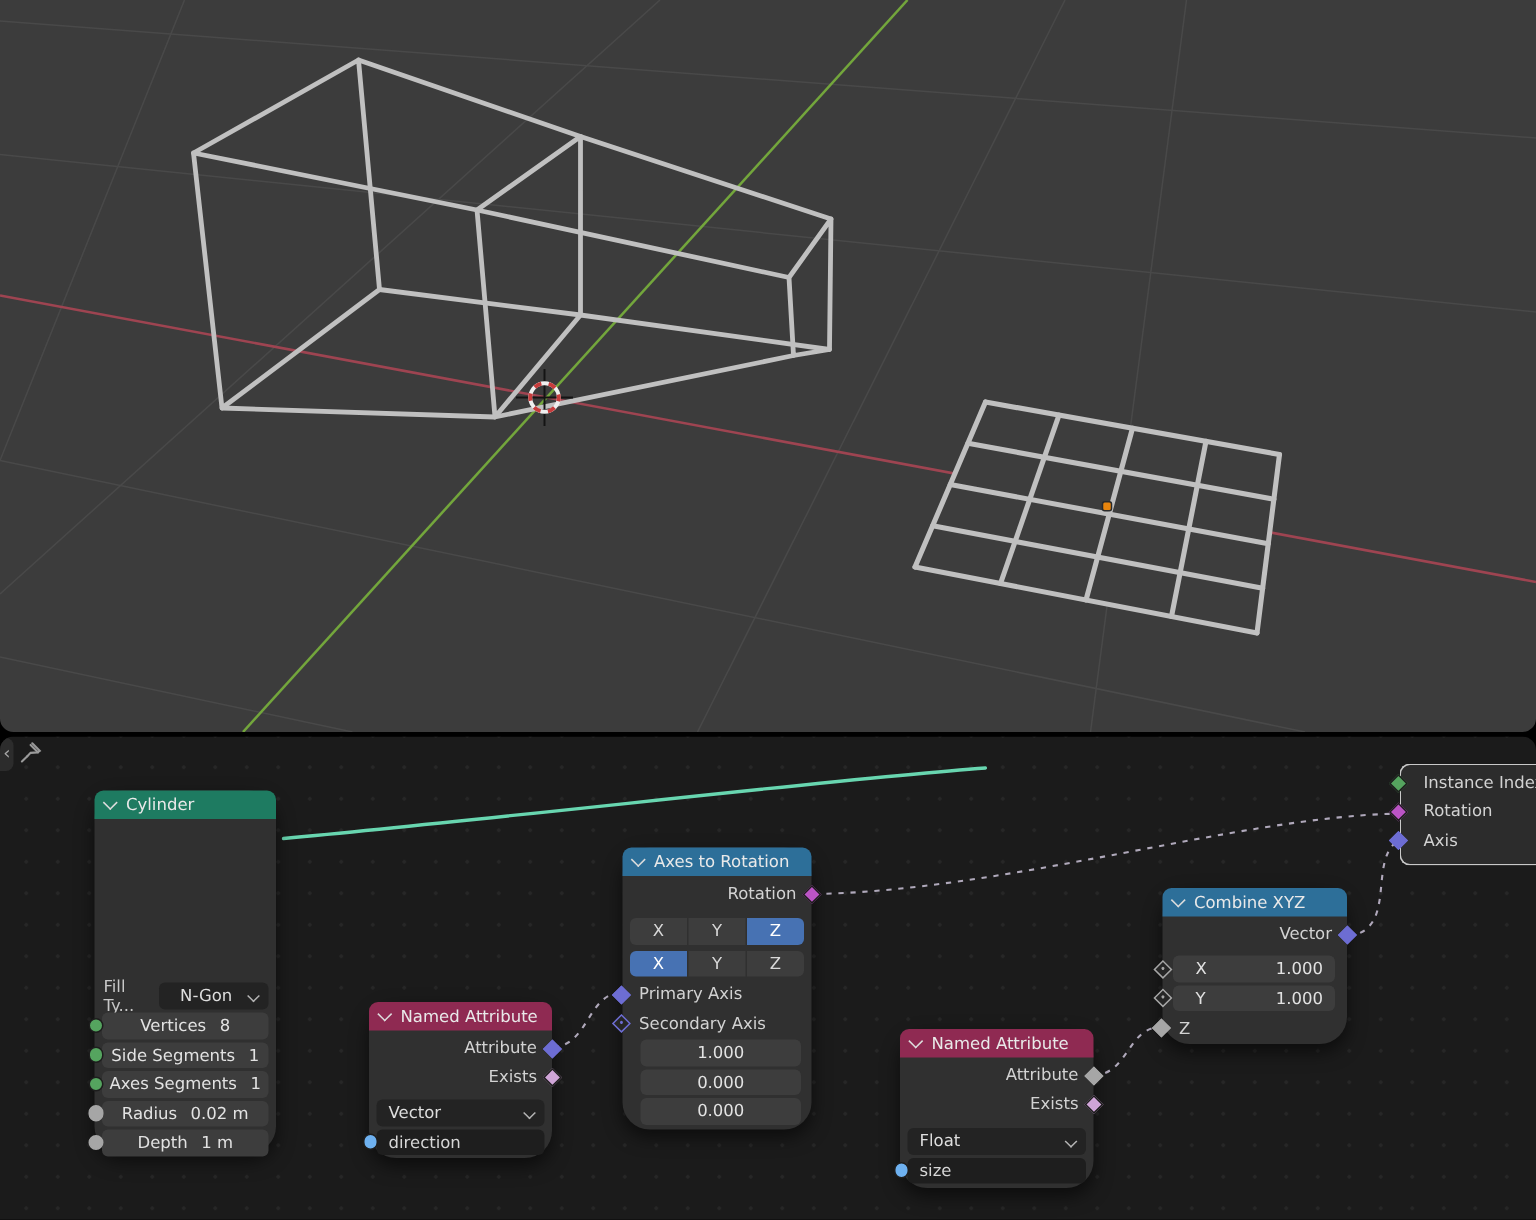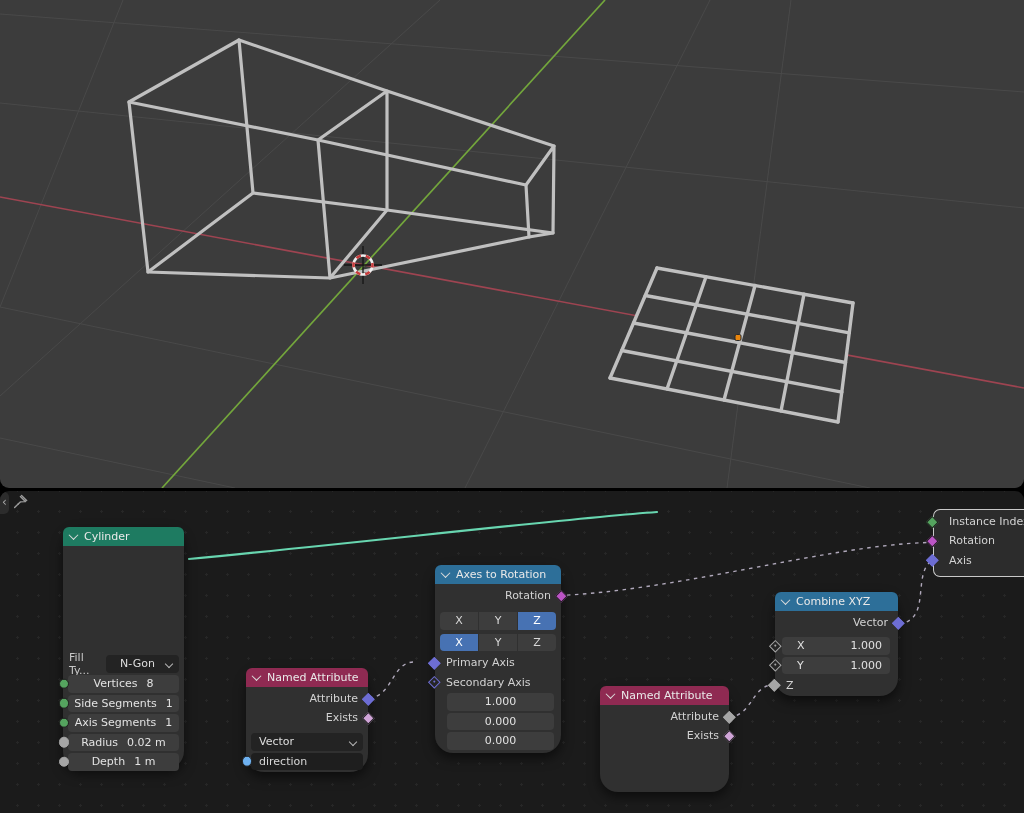--- a/index.html
+++ b/index.html
@@ -171,21 +171,21 @@
         <span class="vlbl">Vertices</span>
         <span class="vval">8</span>
         <span class="sock left circ c-int" style="left:-9.5px;"></span>
       </div>
       <div class="w">
         <span class="vlbl">Side Segments</span>
         <span class="vval">1</span>
         <span class="sock left circ c-int" style="left:-9.5px;"></span>
       </div>
       <div class="w">
-        <span class="vlbl">Axis Segments</span>
+        <span class="vlbl">Axes Segments</span>
         <span class="vval">1</span>
         <span class="sock left circ c-int" style="left:-9.5px;"></span>
       </div>
       <div class="w">
         <span class="vlbl">Radius</span>
         <span class="vval">0.02 m</span>
         <span class="sock left circ c-flt" style="left:-9.5px;"></span>
       </div>
       <div class="w">
         <span class="vlbl">Depth</span>
@@ -215,21 +215,21 @@
         <span>Vector</span>
         <span class="dchev"></span>
       </div>
       <div class="tf">
         <span>direction</span>
         <span class="sock left circ c-str" style="left:-9.5px;"></span>
       </div>
     </div>
   </div>
 
-  <div class="node" style="left:435px;top:74px;width:126px;height:188px;">
+  <div class="node" style="left:415px;top:74px;width:126px;height:188px;">
     <div class="hdr conv">
       <span class="tchev"></span>
       <span>Axes to Rotation</span>
     </div>
     <div style="margin-top:2px;">
       <div class="r">
         <span class="outlbl">Rotation</span>
         <span class="sock right diam c-rot"></span>
       </div>
     </div>
@@ -274,20 +274,30 @@
       <span>Named Attribute</span>
     </div>
     <div style="margin-top:2px;">
       <div class="r">
         <span class="outlbl">Attribute</span>
         <span class="sock right diam c-flt"></span>
       </div>
       <div class="r">
         <span class="outlbl">Exists</span>
         <span class="sock right diam c-bool"></span>
+      </div>
+    </div>
+    <div class="stack" style="top:66px;">
+      <div class="dd full">
+        <span>Float</span>
+        <span class="dchev"></span>
+      </div>
+      <div class="tf">
+        <span>size</span>
+        <span class="sock left circ c-str" style="left:-9.5px;"></span>
       </div>
     </div>
   </div>
 
   <div class="node" style="left:775px;top:101px;width:123px;height:104px;">
     <div class="hdr conv">
       <span class="tchev"></span>
       <span>Combine XYZ</span>
     </div>
     <div style="margin-top:2px;">

